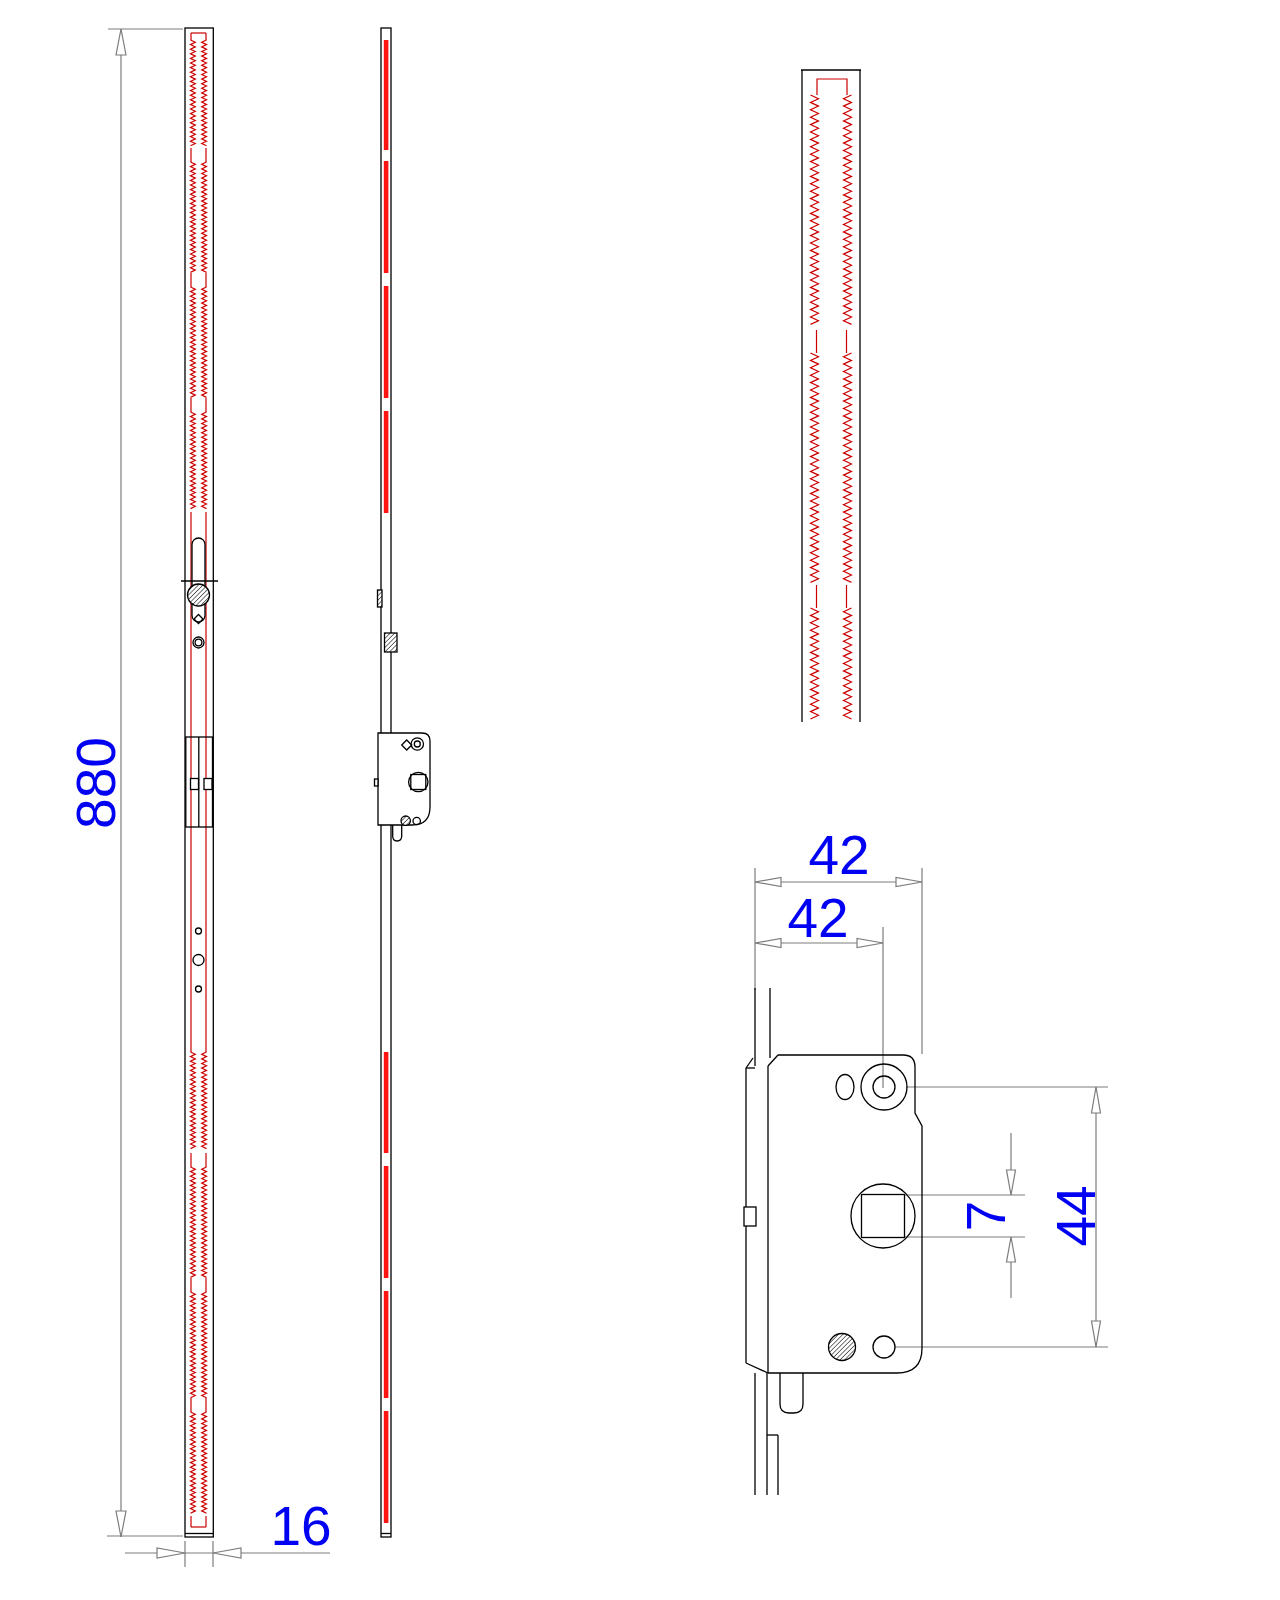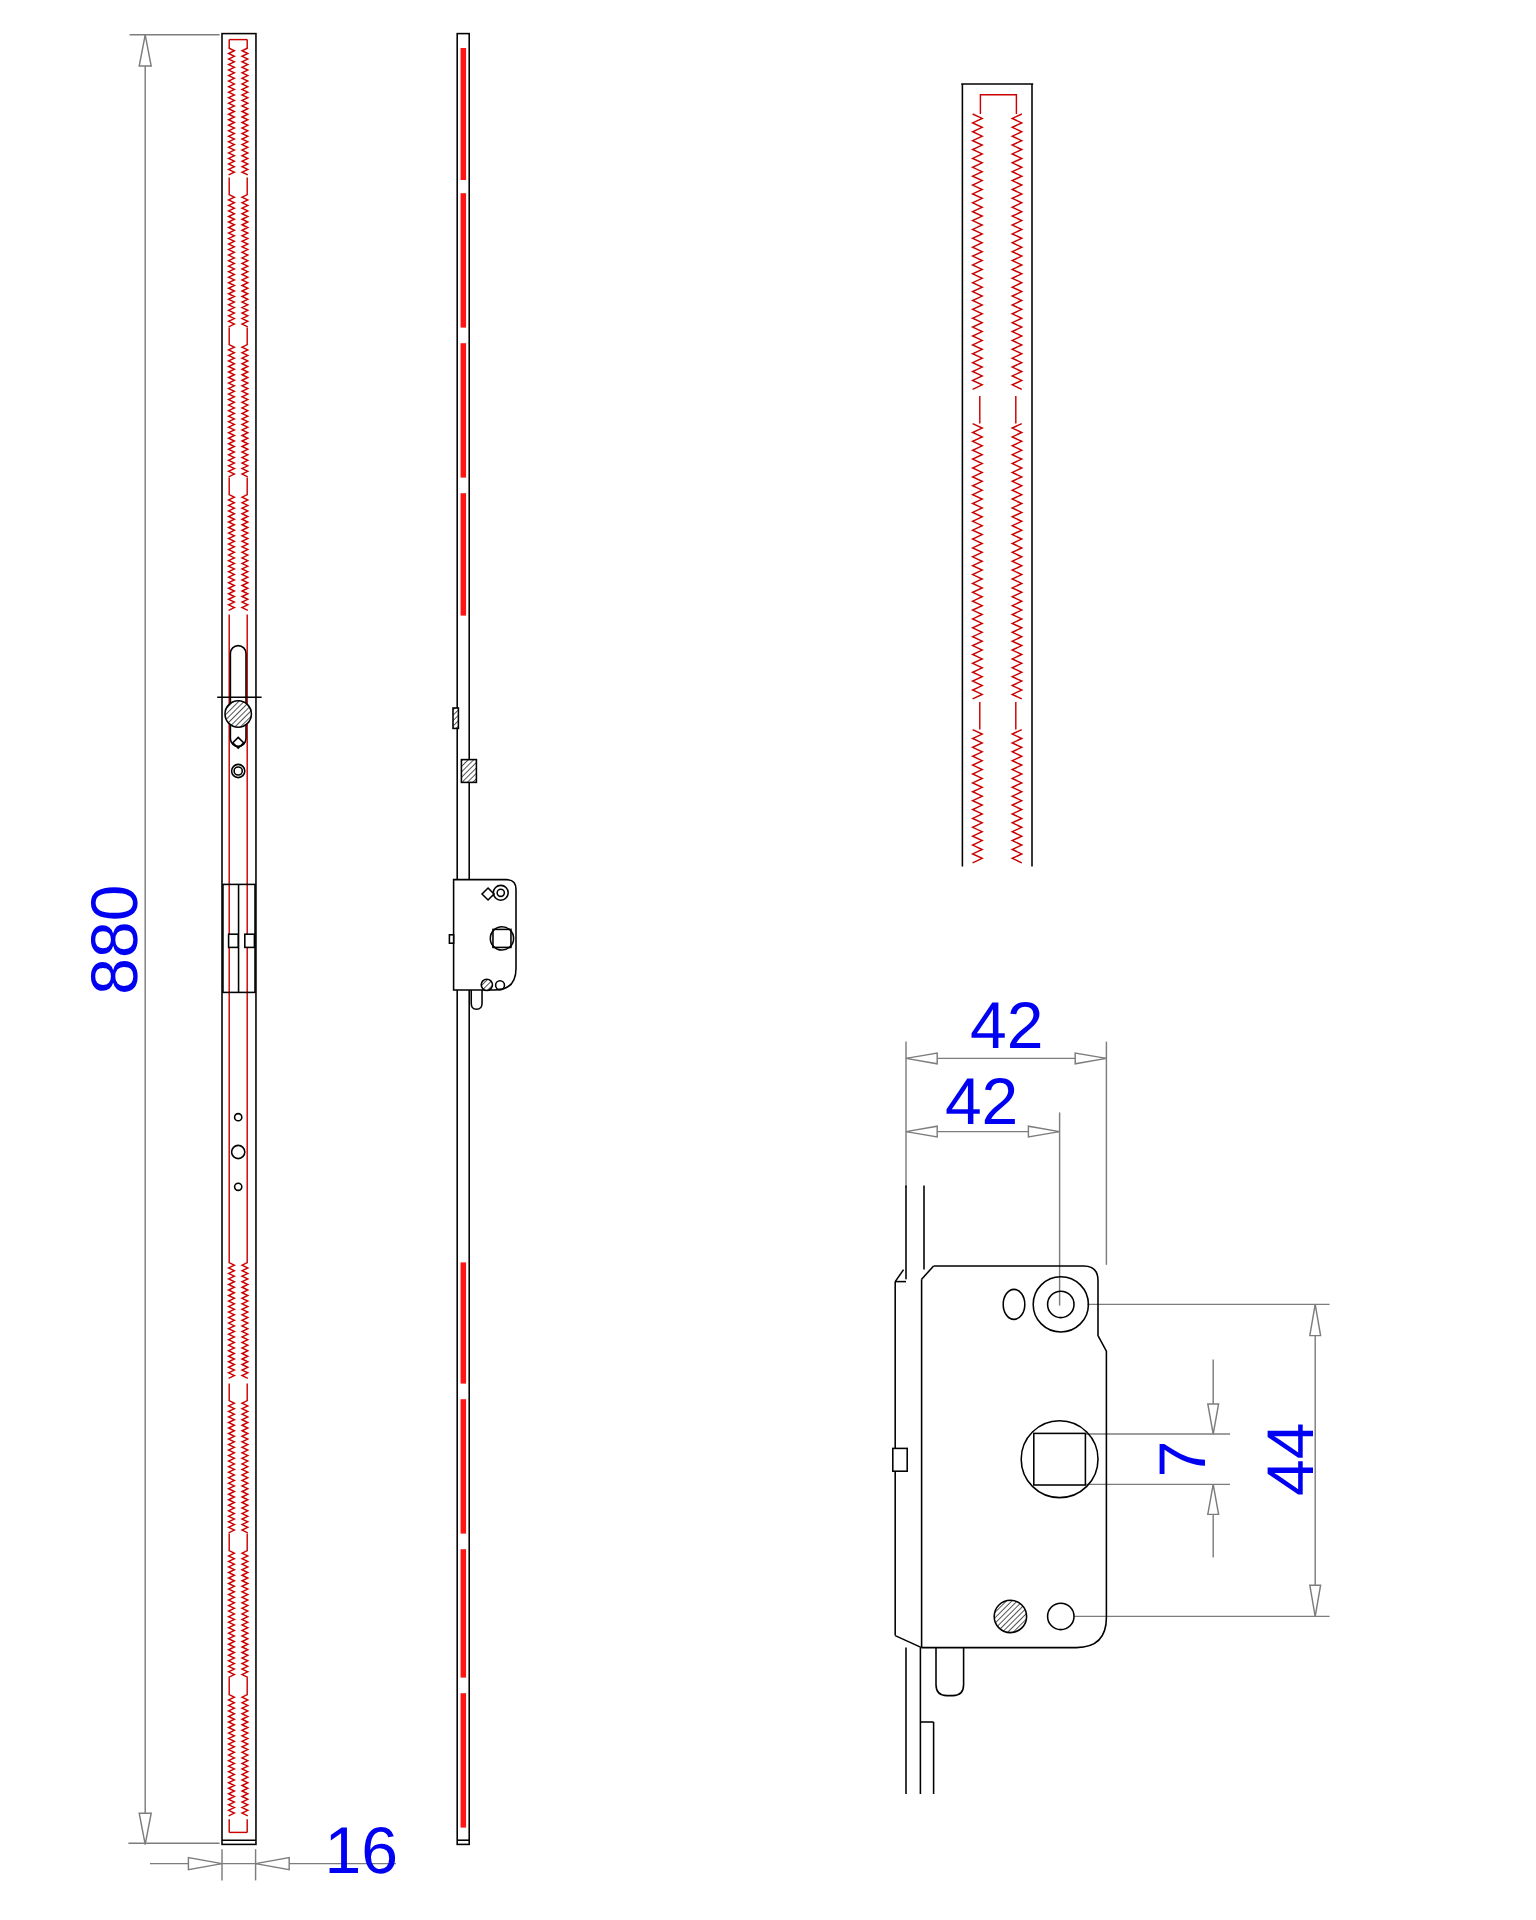--- a/index.html
+++ b/index.html
@@ -201,19 +201,19 @@
     <circle class="k" cx="884" cy="1347" r="11"></circle>
     <path class="k" d="M780,1373 V1404 Q780,1413 789,1413 H794 Q803,1413 803,1404 V1373"></path>
     <line class="k" x1="755" y1="1373" x2="755" y2="1495"></line>
     <line class="k" x1="767" y1="1373" x2="767" y2="1495"></line>
     <line class="k" x1="767" y1="1435" x2="778" y2="1435"></line>
     <line class="k" x1="778" y1="1435" x2="778" y2="1495"></line>
   </g>
 </svg>
 
 <div class="dim-label rot" style="left:96px;top:783px;">880</div>
-<div class="dim-label" style="left:301px;top:1526px;margin-top:16px;">16</div>
+<div class="dim-label" style="left:301px;top:1526px;">16</div>
 <div class="dim-label" style="left:839px;top:855px;">42</div>
 <div class="dim-label" style="left:818px;top:918px;">42</div>
 <div class="dim-label rot" style="left:986px;top:1216px;">7</div>
 <div class="dim-label rot" style="left:1076px;top:1216px;">44</div>
 
 </div>
 
 </body></html>

